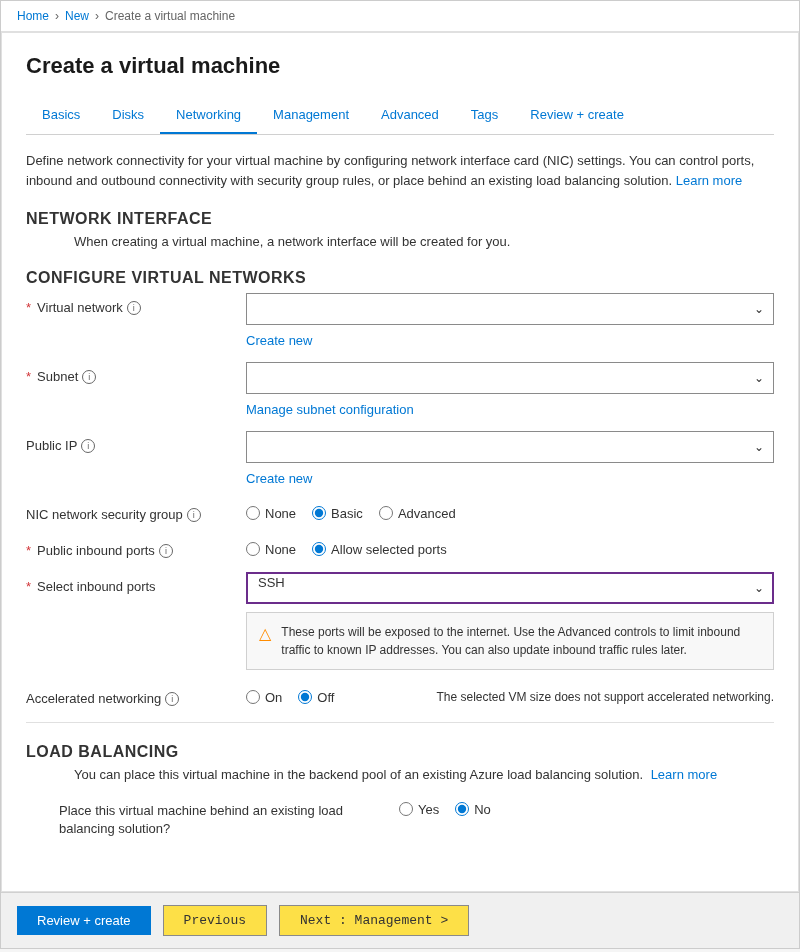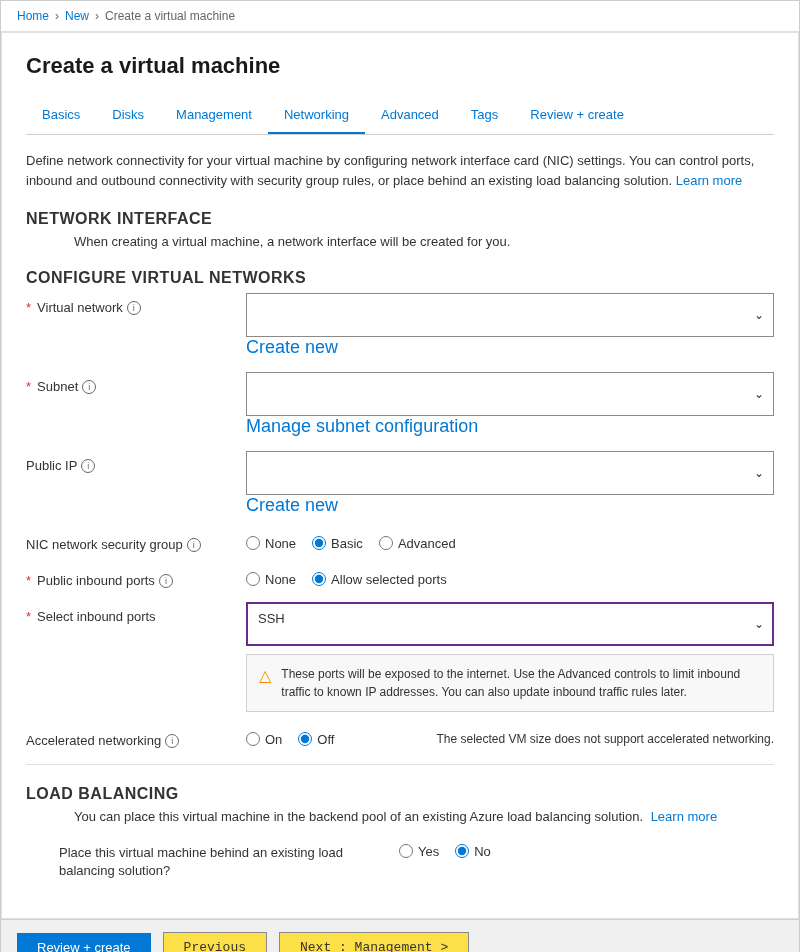--- a/index.html
+++ b/index.html
@@ -25,25 +25,25 @@
 
     .section-header { font-size: 16px; font-weight: 700; color: #333; margin: 20px 0 6px; text-transform: uppercase; letter-spacing: 0.5px; }
     .section-desc { font-size: 13px; color: #333; margin-bottom: 14px; margin-left: 48px; }
     .form-row { display: flex; align-items: flex-start; margin-bottom: 14px; }
     .form-label-col { width: 220px; min-width: 220px; padding-top: 7px; font-size: 13px; color: #333; display: flex; align-items: flex-start; gap: 4px; }
     .form-label-required { color: #d13438; margin-right: 2px; }
     .info-icon { display: inline-flex; align-items: center; justify-content: center; width: 14px; height: 14px; border: 1px solid #666; border-radius: 50%; font-size: 9px; color: #666; cursor: pointer; flex-shrink: 0; margin-top: 1px; }
     .form-control-col { flex: 1; }
 
     .dropdown-wrapper { position: relative; }
-    .dropdown { width: 100%; height: 44px; border: 1px solid #8a8a8a; background: #fff; padding: 0 32px 12px 10px; font-size: 13px; appearance: none; cursor: pointer; color: #333; }
+    .dropdown { width: 100%; height: 32px; border: 1px solid #8a8a8a; background: #fff; padding: 0 32px 12px 10px; font-size: 13px; appearance: none; cursor: pointer; color: #333; }
     .dropdown-arrow { position: absolute; right: 10px; top: 50%; transform: translateY(-50%); pointer-events: none; color: #333; font-size: 12px; }
     .dropdown-active { border: 2px solid #6b2d8b; }
 
-    .create-new-link { color: #0078d4; font-size: 18px; cursor: pointer; margin-top: 0; display: inline-block; }
+    .create-new-link { color: #0078d4; font-size: 13px; cursor: pointer; margin-top: 8px; display: inline-block; }
 
     .radio-group { display: flex; align-items: center; gap: 16px; padding-top: 6px; }
     .radio-option { display: flex; align-items: flex-start; gap: 5px; cursor: pointer; font-size: 13px; }
     .radio-input { width: 14px; height: 14px; cursor: pointer; accent-color: #0078d4; }
 
     .warning-box { background: #f8f8f8; border: 1px solid #d0d0d0; padding: 10px 12px; margin-top: 8px; display: flex; gap: 10px; align-items: flex-start; }
     .warning-icon { color: #ff8c00; font-size: 16px; flex-shrink: 0; margin-top: 1px; }
     .warning-text { font-size: 12px; color: #333; line-height: 1.5; }
     .accel-note { font-size: 12px; color: #333; margin-top: 4px; text-align: right; flex: 1; }
 
@@ -71,22 +71,22 @@
       <span class="breadcrumb-sep">›</span>
       <span>Create a virtual machine</span>
     </div>
 
     <div class="main-content">
       <h1 class="page-title">Create a virtual machine</h1>
 
       <div class="tabs-bar">
         <div class="tab-item">Basics</div>
         <div class="tab-item">Disks</div>
+        <div class="tab-item active">Networking</div>
         <div class="tab-item">Management</div>
-        <div class="tab-item active">Networking</div>
         <div class="tab-item">Advanced</div>
         <div class="tab-item">Tags</div>
         <div class="tab-item">Review + create</div>
       </div>
 
       <p class="description-text">
         <span>Define network connectivity for your virtual machine by configuring network interface card (NIC) settings. You can control ports, inbound and outbound connectivity with security group rules, or place behind an existing load balancing solution.</span>
         <a class="learn-link">Learn more</a>
       </p>
 

